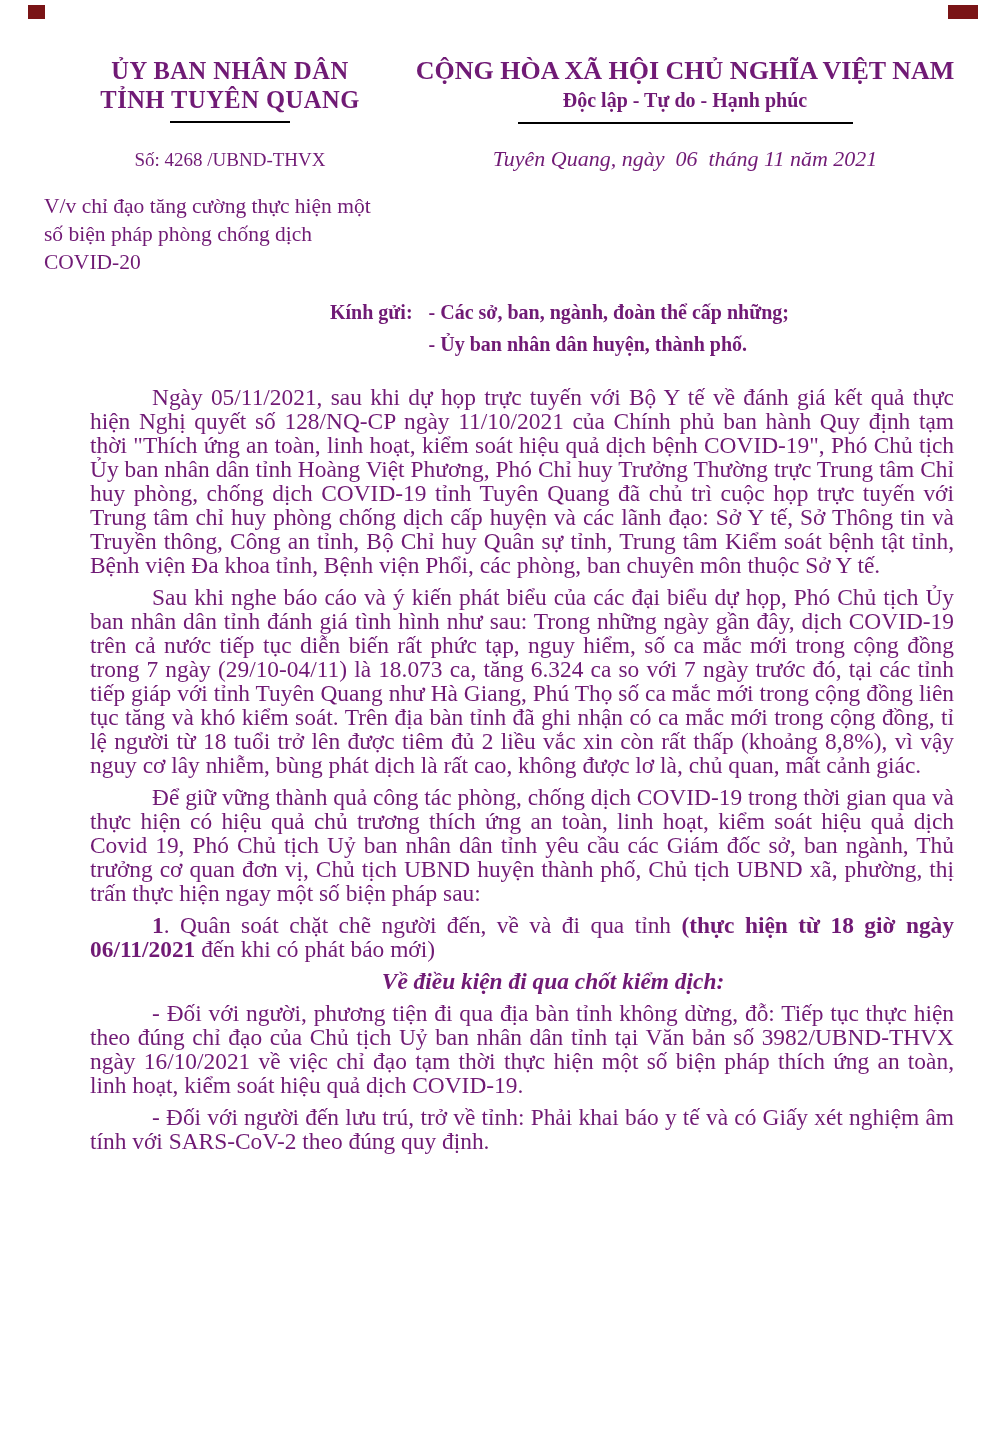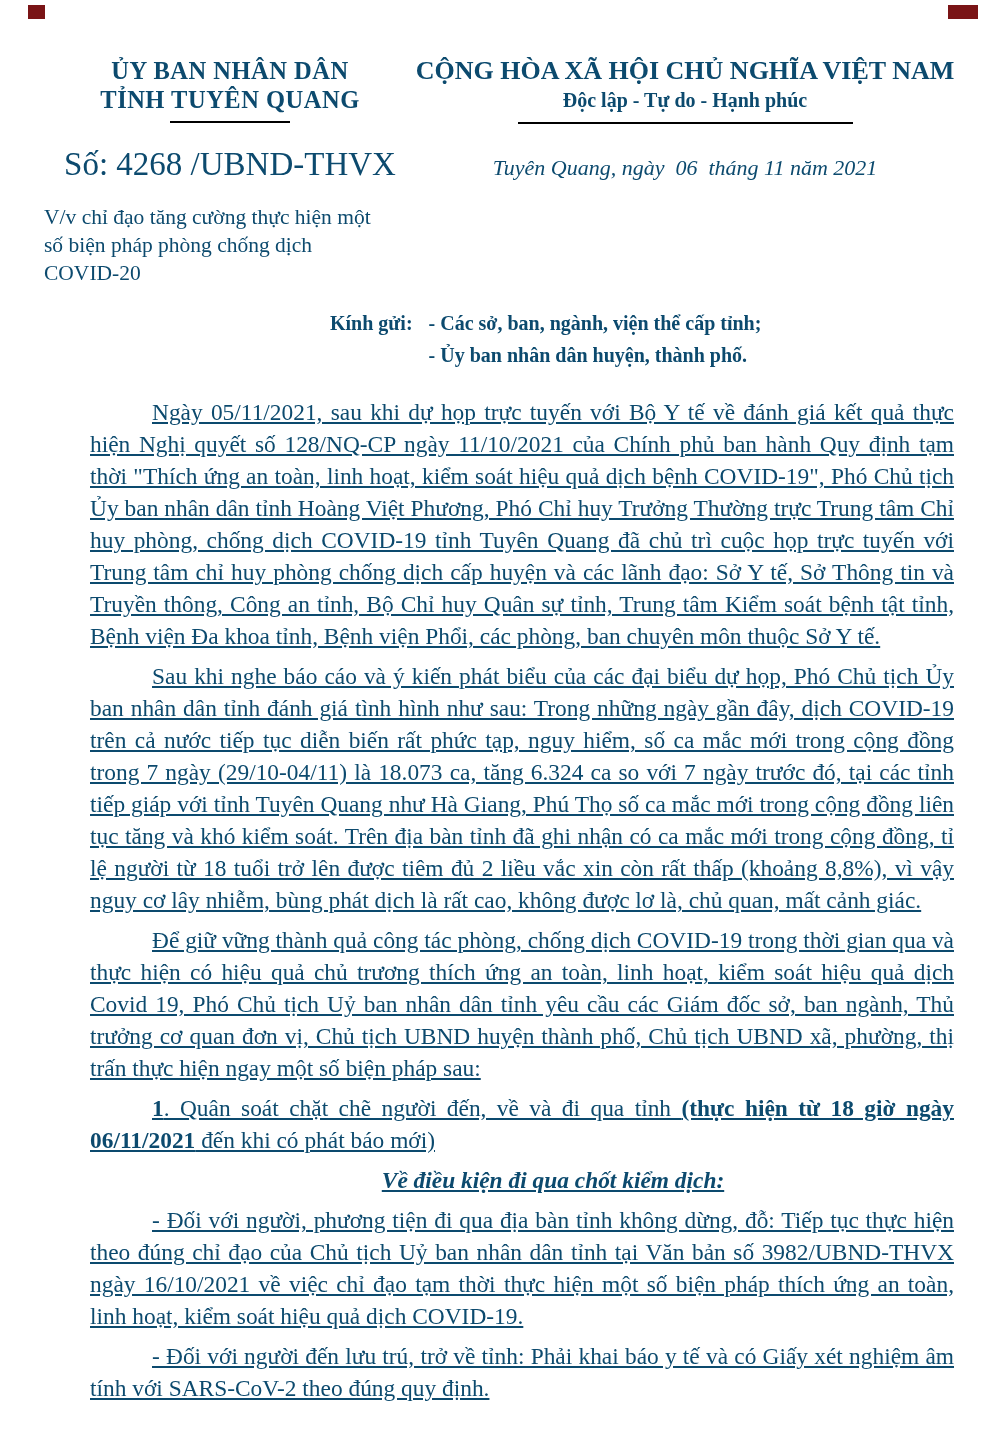--- a/index.html
+++ b/index.html
@@ -1,20 +1,20 @@
 <!DOCTYPE html>
 <html lang="vi"><head>
 <meta charset="utf-8">
 <style>
   html,body{margin:0;padding:0;background:#ffffff;}
   .page{
     position:relative;
     width:1000px;height:1438px;
     background:#ffffff;
-    color:#0c4a6e;
+    color:#701a75;
     font-family:"Liberation Serif","DejaVu Serif",serif;
     overflow:hidden;
     box-sizing:border-box;
     padding-top:56px;
   }
   .corner-mark{position:absolute;top:5px;height:14px;}
   .corner-mark.left{left:28px;width:17px;}
   .corner-mark.right{left:948px;width:30px;}
 
   .header-row{display:flex;padding:0 40px 0 50px;}
@@ -22,30 +22,30 @@
   .col-right{flex:1;text-align:center;}
 
   .issuer-line{font-weight:bold;font-size:24.5px;line-height:29px;letter-spacing:.5px;}
   .national-line1{font-weight:bold;font-size:26px;line-height:30px;}
   .national-line2{font-weight:bold;font-size:20px;line-height:29px;}
   .rule{height:2px;background:#000;margin:7px auto 0;}
   .rule-left{width:120px;}
   .rule-right{width:335px;}
 
   .meta-row{display:flex;padding:0 40px 0 50px;margin-top:22px;align-items:baseline;}
-  .doc-number{font-size:33px;}
+  .doc-number{font-size:19px;}
   .place-date{font-style:italic;font-size:22px;white-space:pre;}
 
   .subject{width:390px;margin:20px 0 0 44px;text-align:left;font-size:21.5px;line-height:28px;}
 
   .salutation{display:flex;margin:20px 0 0 330px;font-size:20px;line-height:32px;font-weight:bold;}
   .salutation-label{flex:none;margin-right:16px;}
   .recipients{list-style:none;margin:0;padding:0;}
 
-  .body-block{margin:25px 46px 0 90px;font-size:23.4px;line-height:32px;text-decoration:underline;}
+  .body-block{margin:25px 46px 0 90px;font-size:23.4px;line-height:24px;}
   .para{
     margin:0 0 8px 0;
     text-align:justify;
     text-indent:62px;
   }
   .para:last-child{margin-bottom:0;}
   .heading-bi{font-weight:bold;font-style:italic;text-align:center;}
   .b{font-weight:bold;}
 </style>
 </head>
@@ -76,21 +76,21 @@
 
   <div class="subject">
     <div>V/v chỉ đạo tăng cường thực hiện một</div>
     <div>số biện pháp phòng chống dịch</div>
     <div>COVID-20</div>
   </div>
 
   <div class="salutation">
     <div class="salutation-label">Kính gửi:</div>
     <ul class="recipients">
-      <li>- Các sở, ban, ngành, viện thể cấp tỉnh;</li>
+      <li>- Các sở, ban, ngành, đoàn thể cấp những;</li>
       <li>- Ủy ban nhân dân huyện, thành phố.</li>
     </ul>
   </div>
 
   <div class="body-block">
     <p class="para">Ngày 05/11/2021, sau khi dự họp trực tuyến với Bộ Y tế về đánh giá kết quả thực hiện Nghị quyết số 128/NQ-CP ngày 11/10/2021 của Chính phủ ban hành Quy định tạm thời "Thích ứng an toàn, linh hoạt, kiểm soát hiệu quả dịch bệnh COVID-19", Phó Chủ tịch Ủy ban nhân dân tỉnh Hoàng Việt Phương, Phó Chỉ huy Trưởng Thường trực Trung tâm Chỉ huy phòng, chống dịch COVID-19 tỉnh Tuyên Quang đã chủ trì cuộc họp trực tuyến với Trung tâm chỉ huy phòng chống dịch cấp huyện và các lãnh đạo: Sở Y tế, Sở Thông tin và Truyền thông, Công an tỉnh, Bộ Chỉ huy Quân sự tỉnh, Trung tâm Kiểm soát bệnh tật tỉnh, Bệnh viện Đa khoa tỉnh, Bệnh viện Phổi, các phòng, ban chuyên môn thuộc Sở Y tế.</p>
     <p class="para">Sau khi nghe báo cáo và ý kiến phát biểu của các đại biểu dự họp, Phó Chủ tịch Ủy ban nhân dân tỉnh đánh giá tình hình như sau: Trong những ngày gần đây, dịch COVID-19 trên cả nước tiếp tục diễn biến rất phức tạp, nguy hiểm, số ca mắc mới trong cộng đồng trong 7 ngày (29/10-04/11) là 18.073 ca, tăng 6.324 ca so với 7 ngày trước đó, tại các tỉnh tiếp giáp với tỉnh Tuyên Quang như Hà Giang, Phú Thọ số ca mắc mới trong cộng đồng liên tục tăng và khó kiểm soát. Trên địa bàn tỉnh đã ghi nhận có ca mắc mới trong cộng đồng, tỉ lệ người từ 18 tuổi trở lên được tiêm đủ 2 liều vắc xin còn rất thấp (khoảng 8,8%), vì vậy nguy cơ lây nhiễm, bùng phát dịch là rất cao, không được lơ là, chủ quan, mất cảnh giác.</p>
     <p class="para">Để giữ vững thành quả công tác phòng, chống dịch COVID-19 trong thời gian qua và thực hiện có hiệu quả chủ trương thích ứng an toàn, linh hoạt, kiểm soát hiệu quả dịch Covid 19, Phó Chủ tịch Uỷ ban nhân dân tỉnh yêu cầu các Giám đốc sở, ban ngành, Thủ trưởng cơ quan đơn vị, Chủ tịch UBND huyện thành phố, Chủ tịch UBND xã, phường, thị trấn thực hiện ngay một số biện pháp sau:</p>
     <p class="para"><span class="b">1</span><span>. Quân soát chặt chẽ người đến, về và đi qua tỉnh </span><span class="b">(thực hiện từ 18 giờ ngày 06/11/2021</span><span> đến khi có phát báo mới)</span></p>
     <p class="para heading-bi">Về điều kiện đi qua chốt kiểm dịch:</p>

